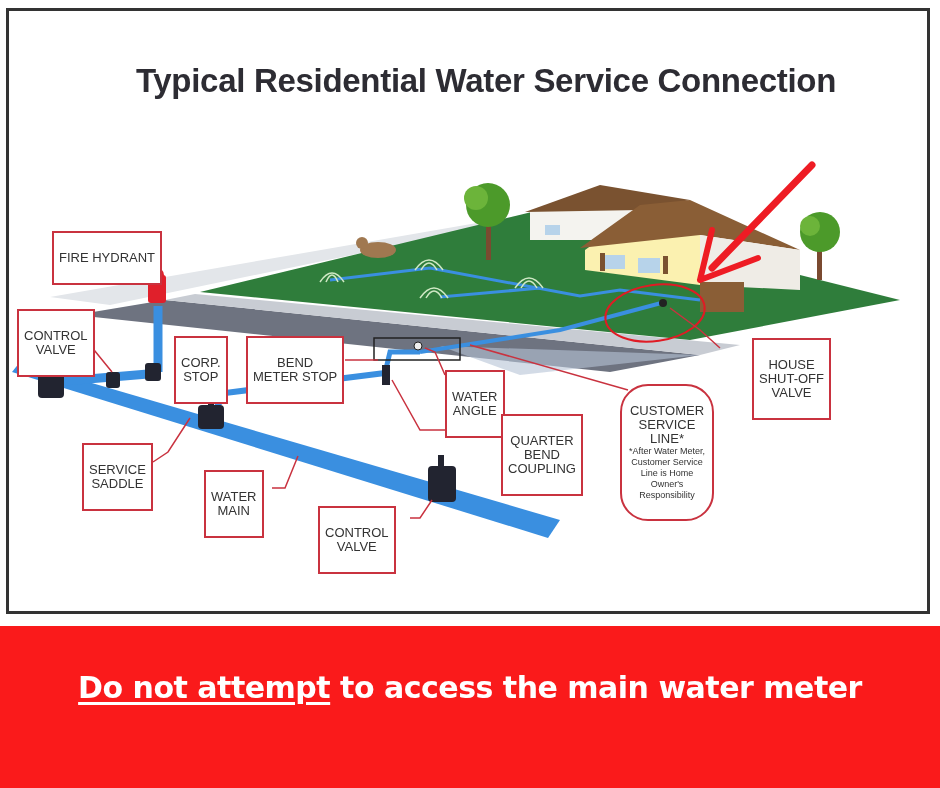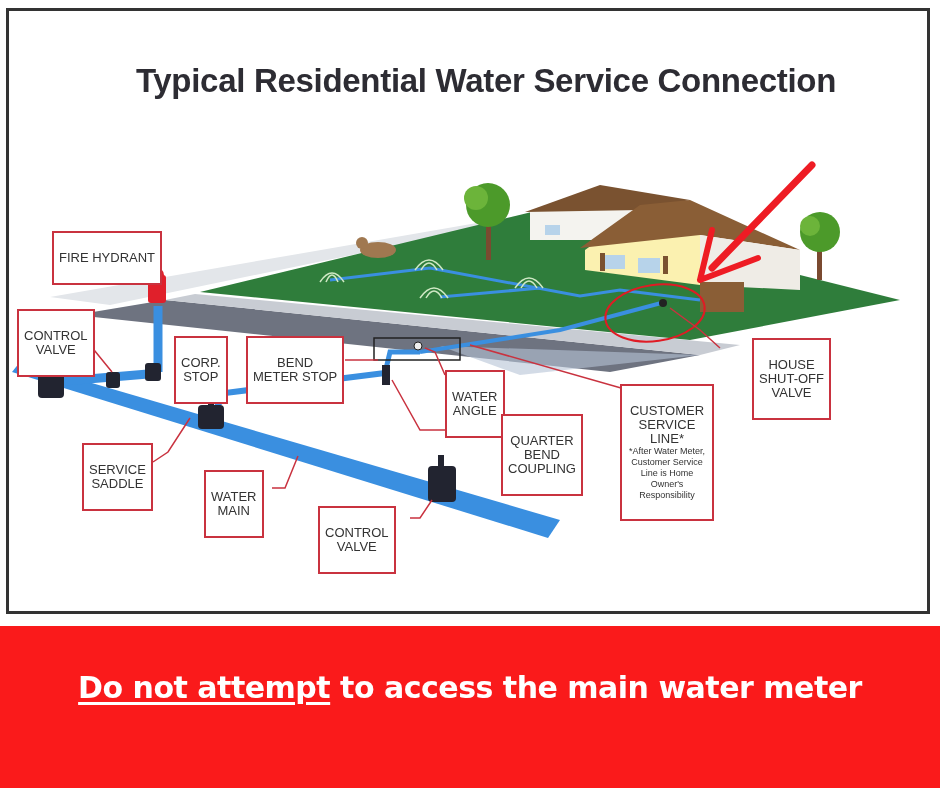--- a/index.html
+++ b/index.html
@@ -133,21 +133,21 @@
 </div>
 <div class="lbl" style="left:445px;top:370px;">
   <span>WATER</span><br>
   <span>ANGLE</span>
 </div>
 <div class="lbl" style="left:501px;top:414px;">
   <span>QUARTER</span><br>
   <span>BEND</span><br>
   <span>COUPLING</span>
 </div>
-<div class="lbl" style="left:620px;top:384px;width:94px;">
+<div class="lbl" style="left:620px;top:384px;width:94px;border-radius:28px;">
   <span>CUSTOMER</span><br>
   <span>SERVICE</span><br>
   <span>LINE*</span>
   <span class="note">*After Water Meter, Customer Service Line is Home Owner's Responsibility</span>
 </div>
 <div class="lbl" style="left:752px;top:338px;">
   <span>HOUSE</span><br>
   <span>SHUT-OFF</span><br>
   <span>VALVE</span>
 </div>

